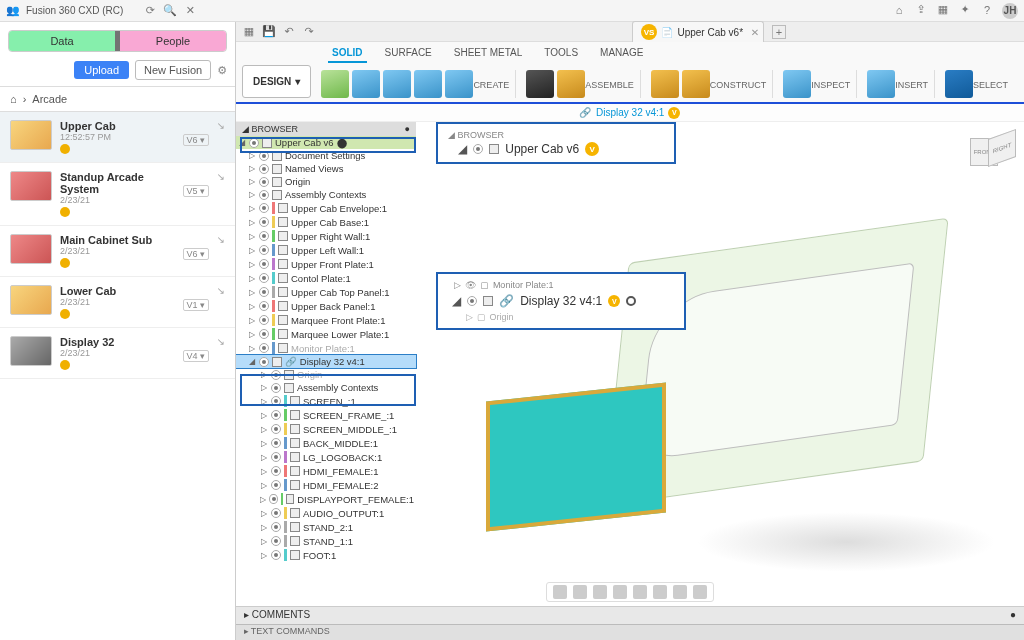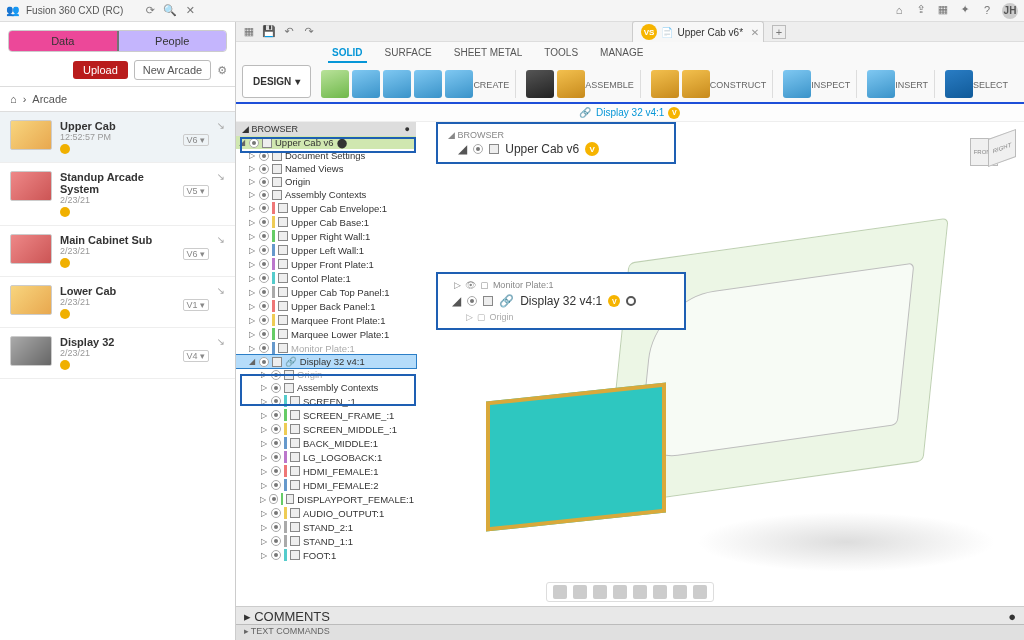--- a/index.html
+++ b/index.html
@@ -11,24 +11,24 @@
 .titlebar .title { font-size: 10px; color: #555; }
 .titlebar .tb-icons { display: flex; gap: 8px; margin-left: auto; }
 .tb-icon { width: 14px; height: 14px; display: inline-flex; align-items: center; justify-content: center; color: #777; cursor: pointer; }
 
 
 .shell { display: flex; height: 618px; }
 
 
 .left-panel { width: 236px; background: #fff; border-right: 1px solid #ccc; display: flex; flex-direction: column; }
 .lp-tabs { display: flex; border: 1px solid #ccc; border-radius: 4px; margin: 8px; overflow: hidden; }
-.lp-tab { flex: 1; text-align: center; padding: 4px 0; font-size: 11px; background: #c4b5fd; cursor: pointer; }
-.lp-tab.active { background: #ec4899; border-right: 2px solid #737373; }
+.lp-tab { flex: 1; text-align: center; padding: 4px 0; font-size: 11px; background: #f9a8d4; cursor: pointer; }
+.lp-tab.active { background: #86efac; border-right: 5px solid #737373; }
 .lp-actions { display: flex; justify-content: flex-end; gap: 6px; padding: 0 8px 6px; align-items: center; }
-.btn-upload { background: #b91c1c; color: #fff; border: none; border-radius: 3px; padding: 3px 10px; font-size: 11px; cursor: pointer; }
+.btn-upload { background: #3b82f6; color: #fff; border: none; border-radius: 3px; padding: 3px 10px; font-size: 11px; cursor: pointer; }
 .btn-newf { background: #fff; border: 1px solid #bbb; border-radius: 3px; padding: 3px 8px; font-size: 11px; color: #555; cursor: pointer; }
 .lp-gear { color: #888; cursor: pointer; }
 .breadcrumb { display: flex; align-items: center; gap: 6px; padding: 6px 10px; border-top: 1px solid #ddd; border-bottom: 1px solid #ddd; font-size: 11px; color: #555; }
 .lp-list { flex: 1; overflow-y: auto; }
 .lp-item { display: flex; padding: 8px 10px; gap: 8px; border-bottom: 1px solid #eee; cursor: pointer; justify-content: space-between; }
 .lp-item.active { background: #eef3f6; }
 .lp-thumb { width: 42px; height: 30px; background: linear-gradient(135deg,#f8d57e,#e8a84f); border: 1px solid #ccc; border-radius: 2px; flex-shrink: 0; }
 .lp-thumb.alt1 { background: linear-gradient(135deg,#e88,#c55); }
 .lp-thumb.alt2 { background: linear-gradient(135deg,#aaa,#666); }
 .lp-meta { flex: 1; }
@@ -95,21 +95,21 @@
 
 
 .callout { position:absolute; background:#fff; border:2px solid #1e5fb3; padding:6px 10px; display:flex; align-items:center; gap:6px; z-index:20; font-size:12px; }
 .callout .tri-c { color:#555; }
 .callout .lbl { font-weight:500; }
 
 
 .viewbar { position:absolute; bottom:4px; left:50%; transform:translateX(-50%); display:flex; gap:6px; background:rgba(255,255,255,0.8); padding:2px 6px; border:1px solid #ddd; border-radius:3px; z-index:5;}
 .vb-icon { width:14px; height:14px; background:#ccc; border-radius:2px; cursor:pointer; }
 
-.comments-bar { height:18px; background:#e8e8e8; border-top:1px solid #ccc; font-size:13px; padding:2px 8px; display:flex; justify-content:space-between; }
+.comments-bar { height:18px; background:#e8e8e8; border-top:1px solid #ccc; font-size:10px; padding:2px 8px; display:flex; justify-content:space-between; }
 .textcmd-bar { height:16px; background:#e0e0e0; border-top:1px solid #bbb; font-size:9px; padding:1px 8px; color:#666; }
 </style>
 </head>
 <body>
 
 <div class="titlebar">
   <div class="left">
     <span class="tb-icon">👥</span>
     <span class="title">Fusion 360 CXD (RC)</span>
   </div>
@@ -130,21 +130,21 @@
 
 <div class="shell">
 
   <div class="left-panel">
     <div class="lp-tabs">
       <div class="lp-tab active">Data</div>
       <div class="lp-tab">People</div>
     </div>
     <div class="lp-actions">
       <button class="btn-upload">Upload</button>
-      <button class="btn-newf">New Arcade</button>
+      <button class="btn-newf">New Fusion</button>
       <span class="lp-gear">⚙</span>
     </div>
     <div class="breadcrumb">
       <span>⌂</span>
       <span>›</span>
       <span>Arcade</span>
     </div>
     <div class="lp-list" id="lp-list">
         <div class="lp-item active">
           <div class="lp-thumb "></div>

